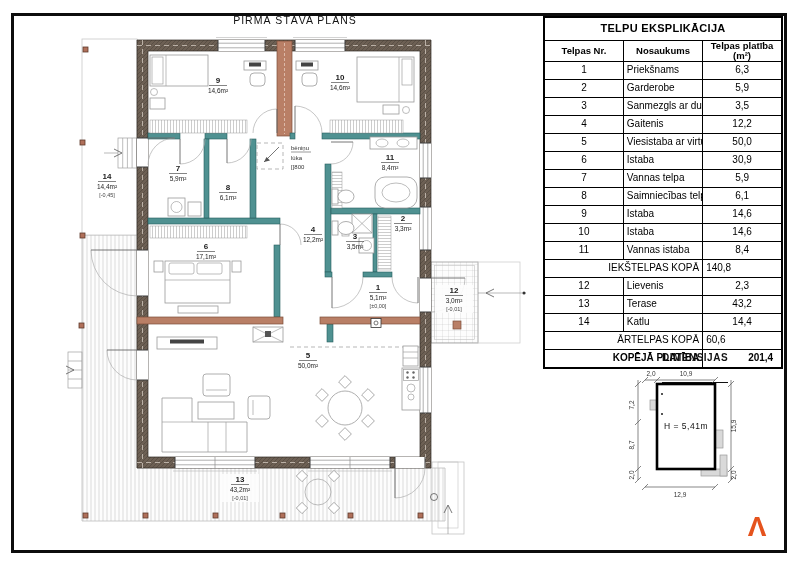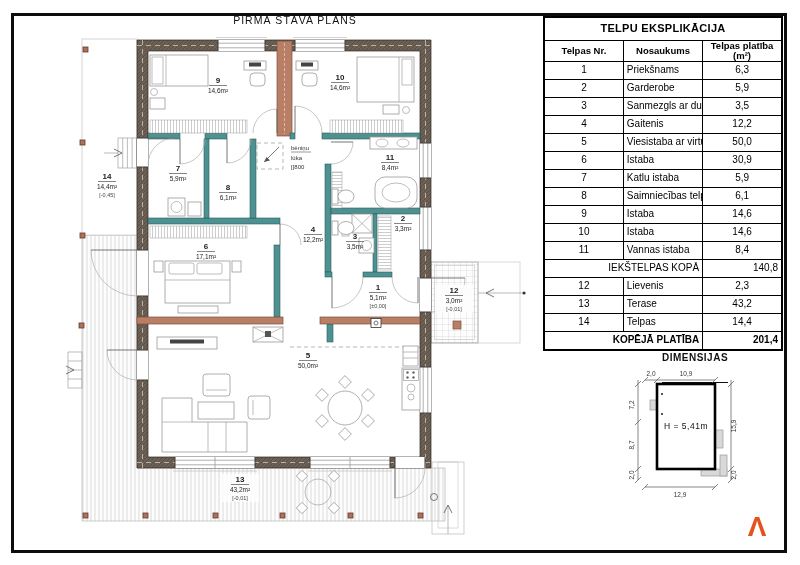--- a/index.html
+++ b/index.html
@@ -28,21 +28,21 @@
   
   .rooms-table{position:absolute;left:543px;top:16px;width:240px;border-collapse:collapse;table-layout:fixed;}
   .rooms-table td,.rooms-table th{border:1px solid #000;font-size:10px;color:#000;padding:0 3px;height:17px;line-height:1.05;overflow:hidden;white-space:nowrap;}
   .rooms-table{border:2px solid #000;}
   .rooms-table .ttl{font-size:11px;font-weight:bold;text-align:center;height:22px;letter-spacing:.3px;}
   .rooms-table th{font-weight:bold;text-align:center;font-size:9.5px;white-space:normal;}
   .c-nr{width:36px;text-align:center;}
   .c-nm{width:108px;text-align:left;}
   .c-ar{width:92px;text-align:center;}
   .sub td{text-align:right;}
-  .sub .c-ar{text-align:right;}
+  .sub .c-ar{text-align:left;}
   .tot td{font-weight:bold;padding-left:45px;}
   
   .dims{position:absolute;left:600px;top:352px;width:190px;}
   .dims-title{text-align:center;font-size:10px;font-weight:bold;letter-spacing:.5px;color:#111;}
   .dims-title span{border-bottom:1px solid #111;padding-bottom:19px;}
   .dimtxt{font-size:6.5px;fill:#333;text-anchor:middle;}
   .dimln{stroke:#555;stroke-width:.7;fill:none;}
   .htxt{font-size:8.5px;fill:#111;text-anchor:middle;letter-spacing:.5px;}
   .gray{fill:#d9d9d9;stroke:#999;stroke-width:.7;}
   
@@ -495,21 +495,21 @@
         <td class="c-nm">Viesistaba ar virtuvi</td>
         <td class="c-ar">50,0</td>
       </tr>
   <tr>
         <td class="c-nr">6</td>
         <td class="c-nm">Istaba</td>
         <td class="c-ar">30,9</td>
       </tr>
   <tr>
         <td class="c-nr">7</td>
-        <td class="c-nm">Katlu istaba</td>
+        <td class="c-nm">Vannas telpa</td>
         <td class="c-ar">5,9</td>
       </tr>
   <tr>
         <td class="c-nr">8</td>
         <td class="c-nm">Saimniecības telpa</td>
         <td class="c-ar">6,1</td>
       </tr>
   <tr>
         <td class="c-nr">9</td>
         <td class="c-nm">Istaba</td>
@@ -534,22 +534,26 @@
         <td class="c-nm">Lievenis</td>
         <td class="c-ar">2,3</td>
       </tr>
   <tr>
         <td class="c-nr">13</td>
         <td class="c-nm">Terase</td>
         <td class="c-ar">43,2</td>
       </tr>
   <tr>
         <td class="c-nr">14</td>
-        <td class="c-nm">Telpas</td>
+        <td class="c-nm">Katlu</td>
         <td class="c-ar">14,4</td>
+      </tr>
+  <tr class="sub">
+        <td colspan="2">ĀRTELPAS KOPĀ</td>
+        <td class="c-ar">60,6</td>
       </tr>
   <tr class="sub tot">
         <td colspan="2">KOPĒJĀ PLATĪBA</td>
         <td class="c-ar">201,4</td>
       </tr>
 </tbody>
   </table>
 
 <div class="dims">
   <div class="dims-title"><span>DIMENSIJAS</span></div>

